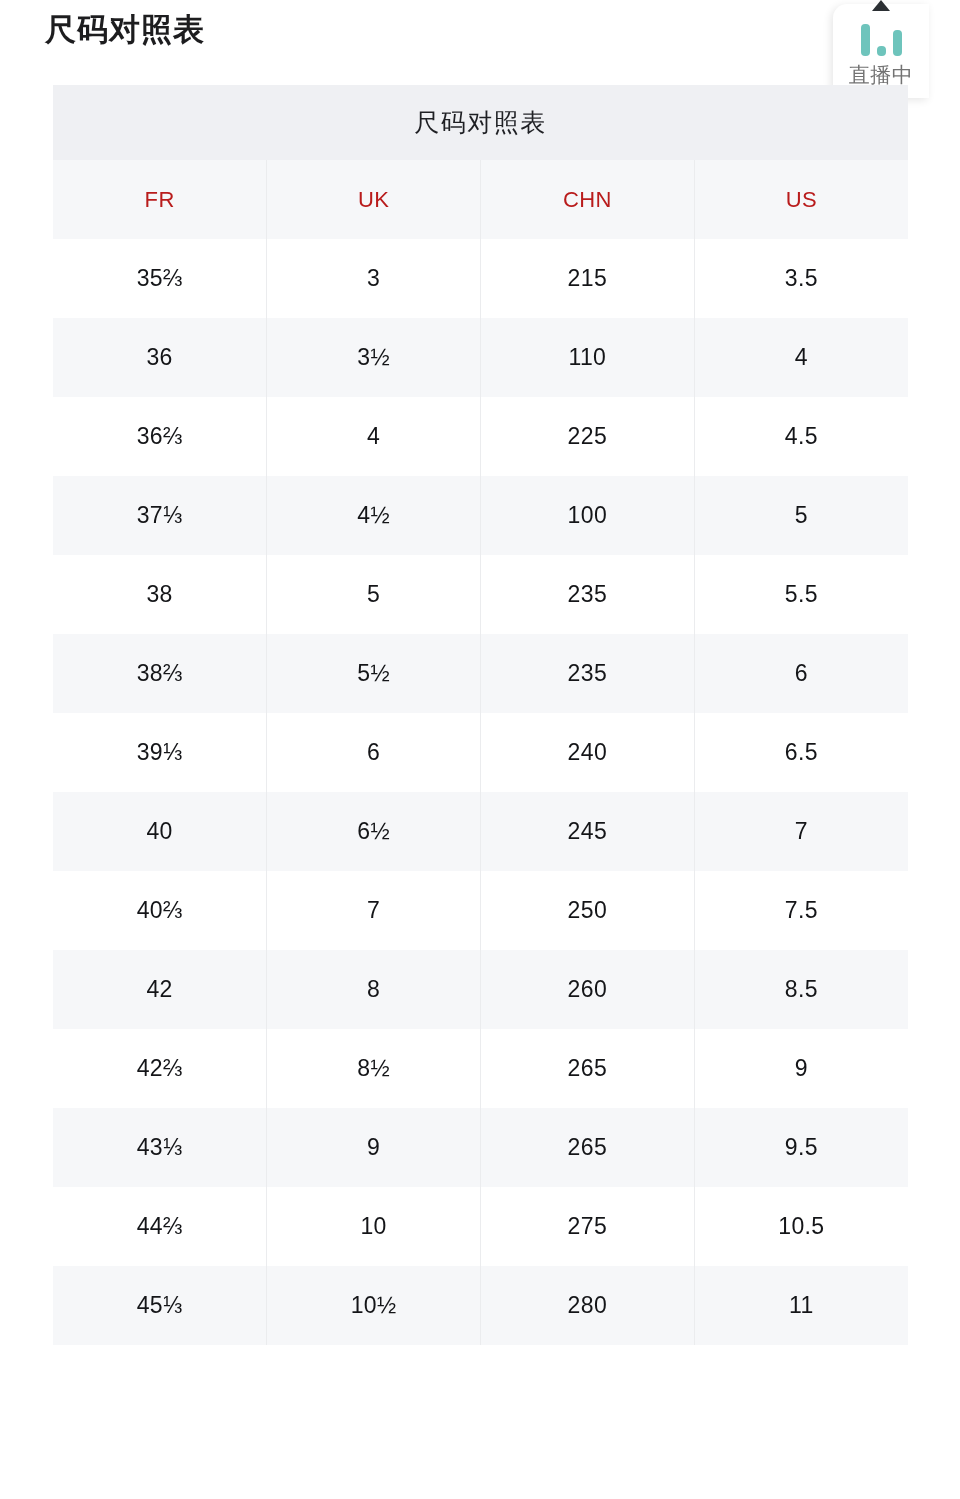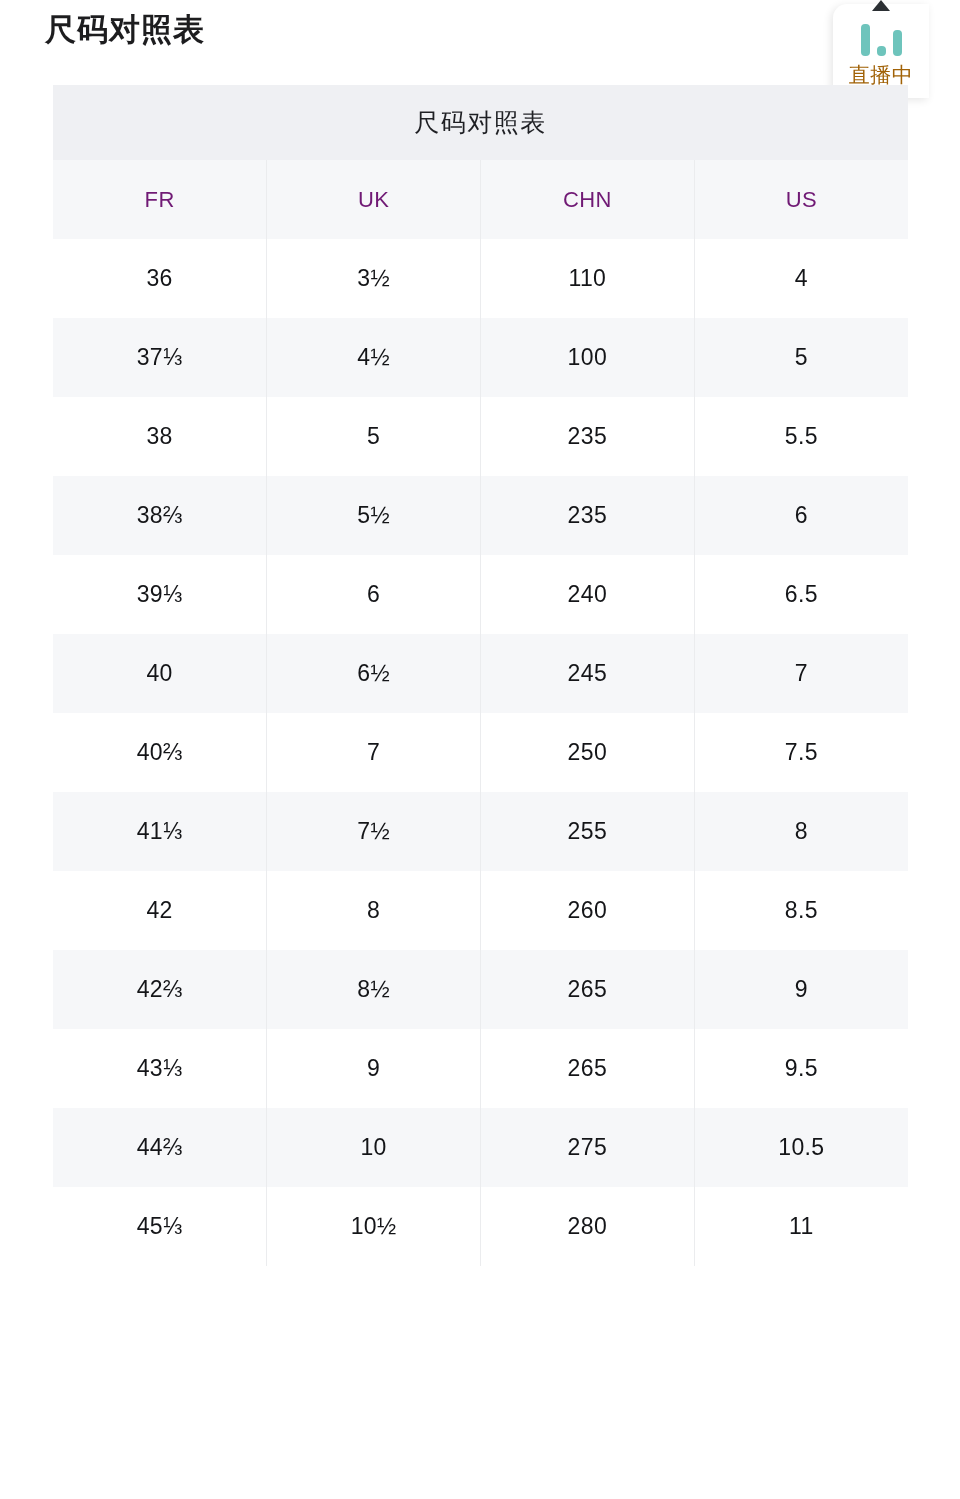--- a/index.html
+++ b/index.html
@@ -70,21 +70,21 @@
     display: block;
     width: 9px;
     border-radius: 4px;
     background: #6ec4bc;
   }
   .wave-icon span.b1 { height: 32px; }
   .wave-icon span.b2 { height: 10px; }
   .wave-icon span.b3 { height: 26px; }
   .live-text {
     font-size: 21px;
-    color: #a16207;
+    color: #737373;
     line-height: 26px;
     letter-spacing: 0.5px;
   }
 
   
   .size-table-wrap {
     position: absolute;
     left: 53px;
     top: 85px;
     width: 855px;
@@ -116,21 +116,21 @@
     color: #141518;
     border-right: 1px solid #ebecee;
     letter-spacing: 0.4px;
   }
   table.size-table th:last-child,
   table.size-table td:last-child { border-right: none; }
 
   table.size-table thead th {
     background: #f6f7f9;
     font-size: 22px;
-    color: #701a75;
+    color: #b91c1c;
   }
 
   table.size-table tbody tr:nth-child(odd)  td { background: #ffffff; }
   table.size-table tbody tr:nth-child(even) td { background: #f6f7f9; }
 
   .frac { font-size: 23px; white-space: nowrap; }
 </style>
 </head>
 <body>
 
@@ -154,26 +154,38 @@
       <thead>
         <tr>
           <th>FR</th>
           <th>UK</th>
           <th>CHN</th>
           <th>US</th>
         </tr>
       </thead>
       <tbody id="table-body">
           <tr>
+            <td><span class="frac">35⅔</span></td>
+            <td><span class="frac">3</span></td>
+            <td><span class="frac">215</span></td>
+            <td><span class="frac">3.5</span></td>
+          </tr>
+          <tr>
             <td><span class="frac">36</span></td>
             <td><span class="frac">3½</span></td>
             <td><span class="frac">110</span></td>
             <td><span class="frac">4</span></td>
           </tr>
           <tr>
+            <td><span class="frac">36⅔</span></td>
+            <td><span class="frac">4</span></td>
+            <td><span class="frac">225</span></td>
+            <td><span class="frac">4.5</span></td>
+          </tr>
+          <tr>
             <td><span class="frac">37⅓</span></td>
             <td><span class="frac">4½</span></td>
             <td><span class="frac">100</span></td>
             <td><span class="frac">5</span></td>
           </tr>
           <tr>
             <td><span class="frac">38</span></td>
             <td><span class="frac">5</span></td>
             <td><span class="frac">235</span></td>
             <td><span class="frac">5.5</span></td>
@@ -196,26 +208,20 @@
             <td><span class="frac">245</span></td>
             <td><span class="frac">7</span></td>
           </tr>
           <tr>
             <td><span class="frac">40⅔</span></td>
             <td><span class="frac">7</span></td>
             <td><span class="frac">250</span></td>
             <td><span class="frac">7.5</span></td>
           </tr>
           <tr>
-            <td><span class="frac">41⅓</span></td>
-            <td><span class="frac">7½</span></td>
-            <td><span class="frac">255</span></td>
-            <td><span class="frac">8</span></td>
-          </tr>
-          <tr>
             <td><span class="frac">42</span></td>
             <td><span class="frac">8</span></td>
             <td><span class="frac">260</span></td>
             <td><span class="frac">8.5</span></td>
           </tr>
           <tr>
             <td><span class="frac">42⅔</span></td>
             <td><span class="frac">8½</span></td>
             <td><span class="frac">265</span></td>
             <td><span class="frac">9</span></td>

